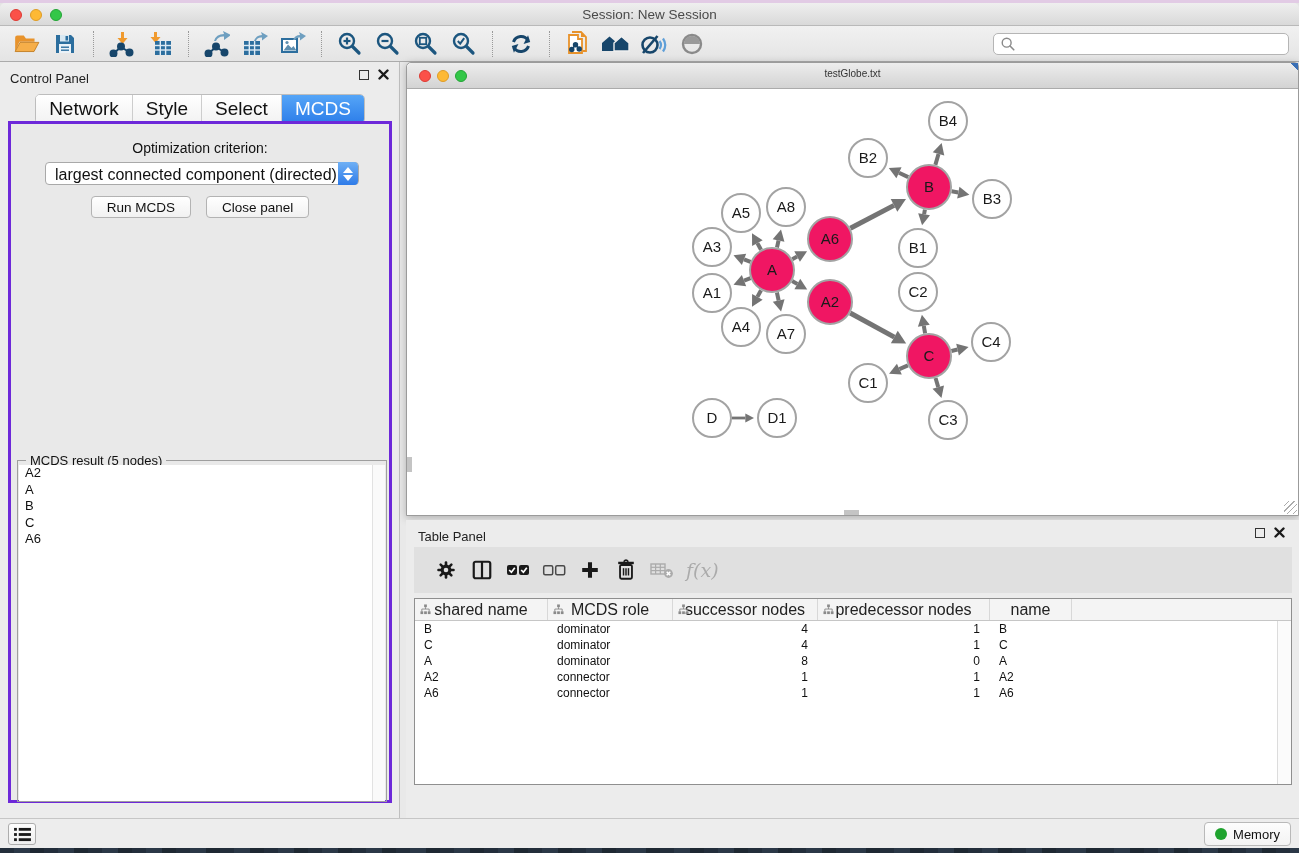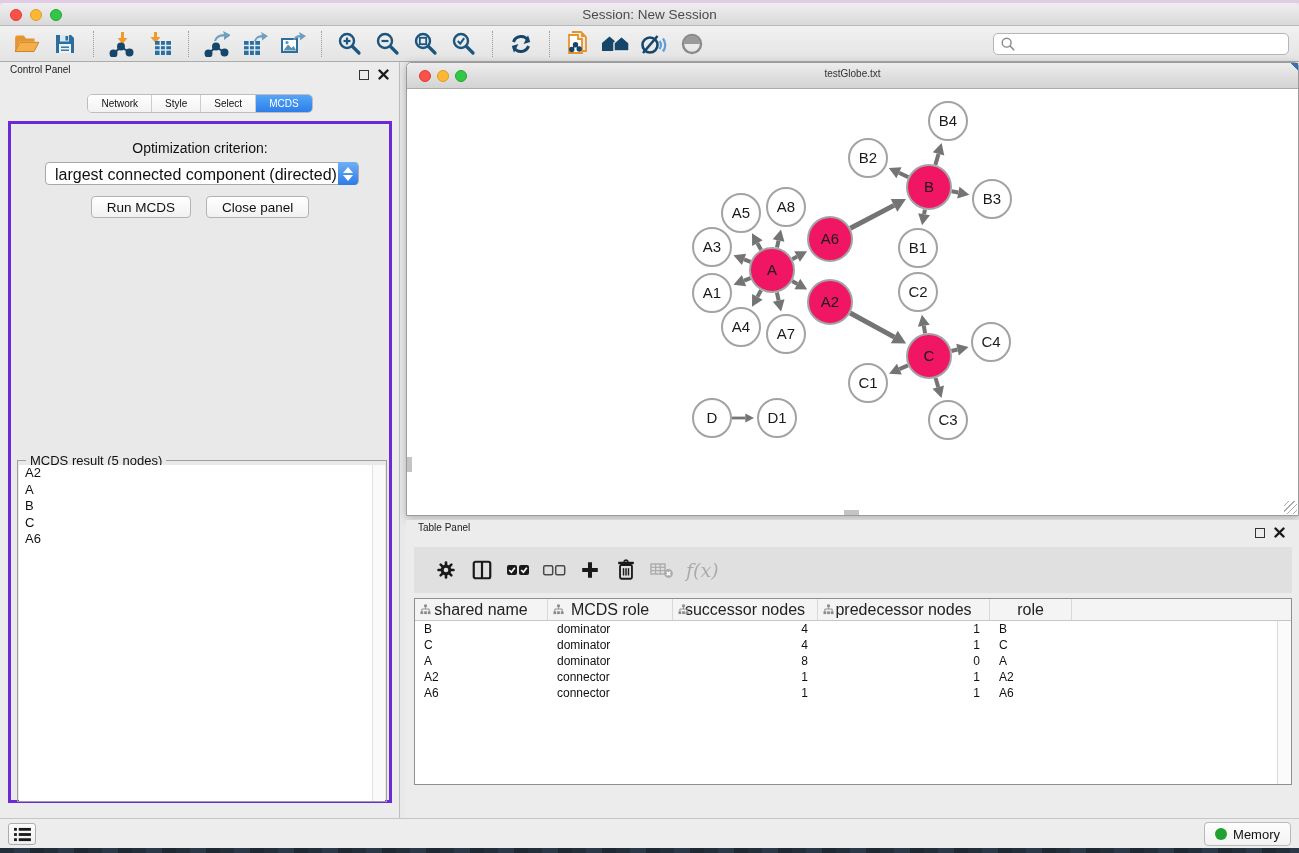--- a/index.html
+++ b/index.html
@@ -34,27 +34,27 @@
   .search-box input { border:none; outline:none; flex:1; font-size:12px; height:18px;
     font-family:"Liberation Sans",sans-serif; background:transparent; }
 
   
   .workspace { position:absolute; left:0; top:62px; width:1299px; height:756px; background:#E9E9E9; }
 
   
   .control-panel { position:absolute; left:0; top:0; width:400px; height:756px; background:#ECECEC;
     border-right:1px solid #BFBFBF; }
   .panel-head { position:relative; height:28px; }
-  .panel-title { position:absolute; left:10px; top:2px; font-size:10px; color:#222; }
+  .panel-title { position:absolute; left:10px; top:9px; font-size:13px; color:#222; }
   .panel-icons { position:absolute; right:10px; top:7px; display:flex; gap:9px; align-items:center; }
   .float-box { width:10px; height:10px; border:1.6px solid #333; display:inline-block; }
 
   .cp-tabs-row { position:absolute; left:0; top:32px; width:400px; display:flex; justify-content:center; }
   .seg { display:flex; border-radius:5px; overflow:hidden; border:1px solid #BDBDBD; background:#fff; }
-  .seg-tab { padding:3px 13px; font-size:10px; color:#111; background:linear-gradient(#FFFFFF,#F2F2F2);
+  .seg-tab { padding:3px 13px; font-size:19px; color:#111; background:linear-gradient(#FFFFFF,#F2F2F2);
     border-right:1px solid #CDCDCD; white-space:nowrap; }
   .seg-tab:last-child { border-right:none; }
   .seg-tab.active { background:linear-gradient(#55A5F7,#2D7EE9); color:#fff; }
 
   .cp-content { position:absolute; left:8px; top:59px; width:384px; height:682px;
     background:#E9E9E9; border:3px solid #6d28d9; }
   .opt-label { margin-top:16px; text-align:center; font-size:14px; color:#111; }
   .dropdown { position:absolute; left:34px; top:38px; width:314px; height:23px; background:#fff;
     border:1px solid #A9A9A9; border-radius:4px; }
   .dd-text { position:absolute; left:9px; top:3px; font-size:16px; color:#111; white-space:nowrap; }
@@ -599,21 +599,21 @@
             <svg class="tree-ic" width="11" height="11" viewBox="0 0 12 12">
               <rect x="4.5" y="0.5" width="3" height="3" fill="#8A8A8A"></rect>
               <path d="M6 3.5 v2 M2 8.3 v-2.8 h8 v2.8" stroke="#8A8A8A" fill="none"></path>
               <rect x="0.5" y="8" width="3" height="3" fill="#8A8A8A"></rect>
               <rect x="4.5" y="8" width="3" height="3" fill="#8A8A8A"></rect>
               <rect x="8.5" y="8" width="3" height="3" fill="#8A8A8A"></rect>
             </svg>
             <span>predecessor nodes</span>
           </div>
           <div class="nt-hcell" style="width: 82px;">
-            <span>role</span>
+            <span>name</span>
           </div>
         </div>
       <div class="nt-body">
           <div class="nt-row">
             <div class="nt-cell al" style="width: 133px;">B</div>
             <div class="nt-cell al" style="width: 125px;">dominator</div>
             <div class="nt-cell ar" style="width: 145px;">4</div>
             <div class="nt-cell ar" style="width: 172px;">1</div>
             <div class="nt-cell al" style="width: 82px;">B</div>
           </div>

